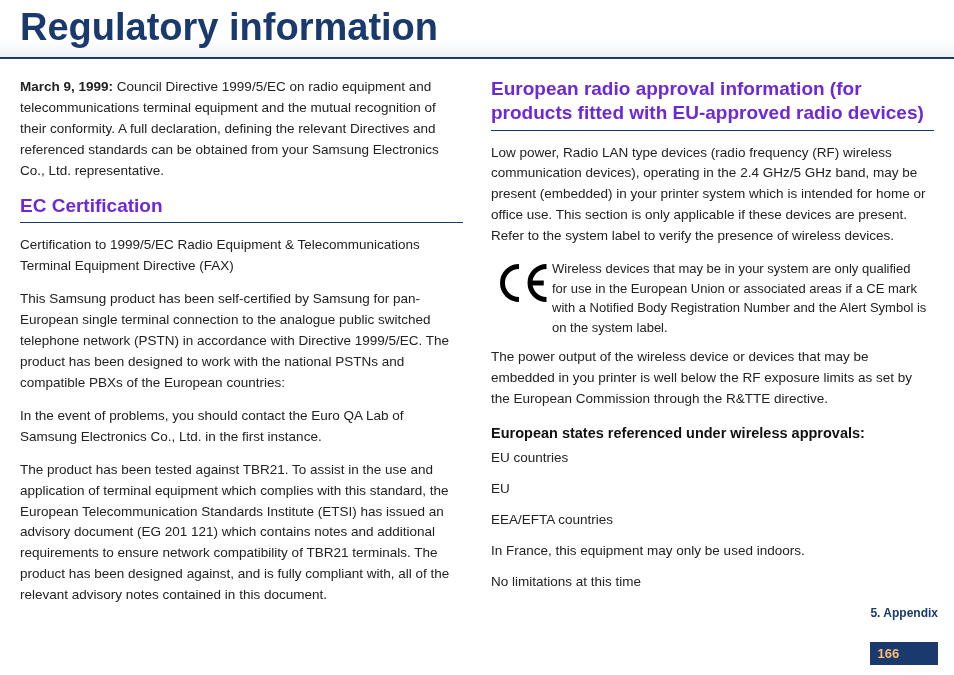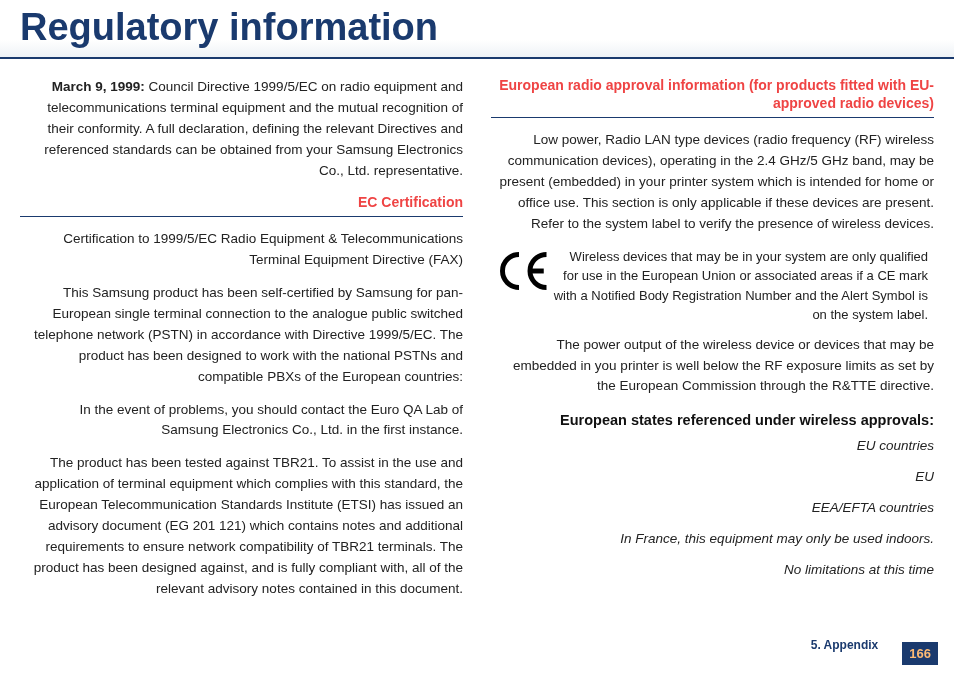--- a/index.html
+++ b/index.html
@@ -16,47 +16,46 @@
     font-weight: 700;
     color: #1a3a6e;
     padding: 6px 32px 8px 20px;
     border-bottom: 2px solid #1a3a6e;
     background: linear-gradient(to bottom, #ffffff 70%, #eef2f6 100%);
   }
   .columns {
     display: flex;
     padding: 18px 20px 0 20px;
     gap: 28px;
-    text-align: right;
   }
   .col { flex: 1; font-size: 13.5px; line-height: 1.55; color: #222; }
   .para { margin-bottom: 12px; }
   .date-bold { font-weight: 700; }
   .h2 {
-    font-size: 14px;
+    font-size: 19px;
     font-weight: 700;
-    color: #ef4444;
+    color: #6d28d9;
     border-bottom: 1px solid #1a3a6e;
     padding-bottom: 5px;
     margin: 12px 0 12px 0;
     line-height: 1.25;
   }
   .h3 { font-size: 14.5px; font-weight: 700; color: #111; margin: 10px 0 4px 0; }
-  .line { margin-bottom: 10px; font-style: italic; }
+  .line { margin-bottom: 10px; }
   .ce-box { display: flex; gap: 0; align-items: flex-start; margin: 8px 0 10px 0; padding: 0 6px; }
   .ce-mark { flex: 0 0 55px; height: 40px; margin-top: 4px; }
   .ce-text { flex: 1; font-size: 13px; line-height: 1.5; }
   .footer {
     position: absolute;
     right: 16px;
     bottom: 10px;
     display: flex;
-    align-items: center;
-    gap: 24px;
+    gap: 5px;
     font-size: 12px;
+    flex-direction: column;
   }
   .footer .chap { color: #1a3a6e; font-weight: 700; }
   .footer .pagenum {
     background: #1a3a6e;
     color: #fdba74;
     font-weight: 700;
     padding: 4px 7px;
     font-size: 13px;
     margin-top: 17px;
   }

